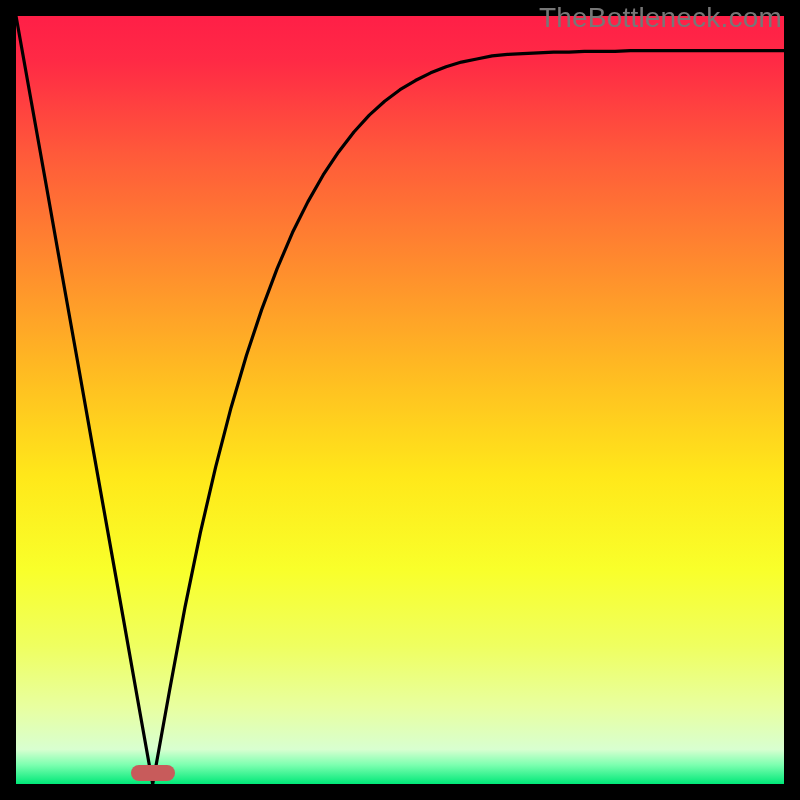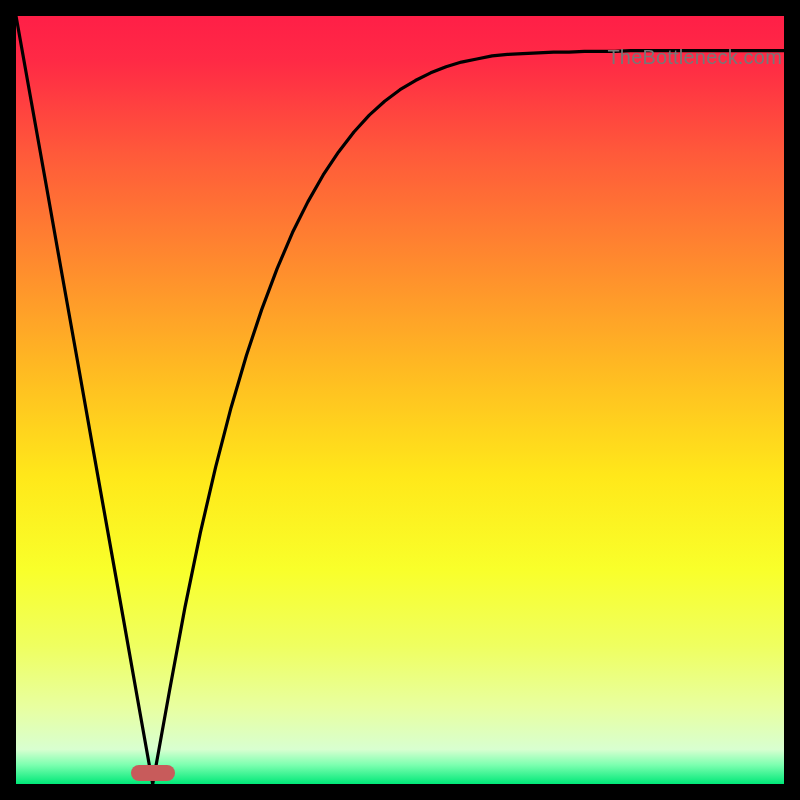--- a/index.html
+++ b/index.html
@@ -23,26 +23,25 @@
     left: 0;
     top: 0;
     width: 768px;
     height: 768px;
   }
   .watermark {
     position: absolute;
     top: 2px;
     right: 18px;
     font-family: Arial, Helvetica, sans-serif;
-    font-size: 20px;
+    font-size: 28px;
     font-weight: 500;
     color: #777;
     letter-spacing: 0.2px;
     user-select: none;
-    margin-top: 44px;
   }
   .marker {
     position: absolute;
     width: 44px;
     height: 16px;
     border-radius: 8px;
     background: #c85b5b;
     transform: translate(-50%, -50%);
   }
 </style>

